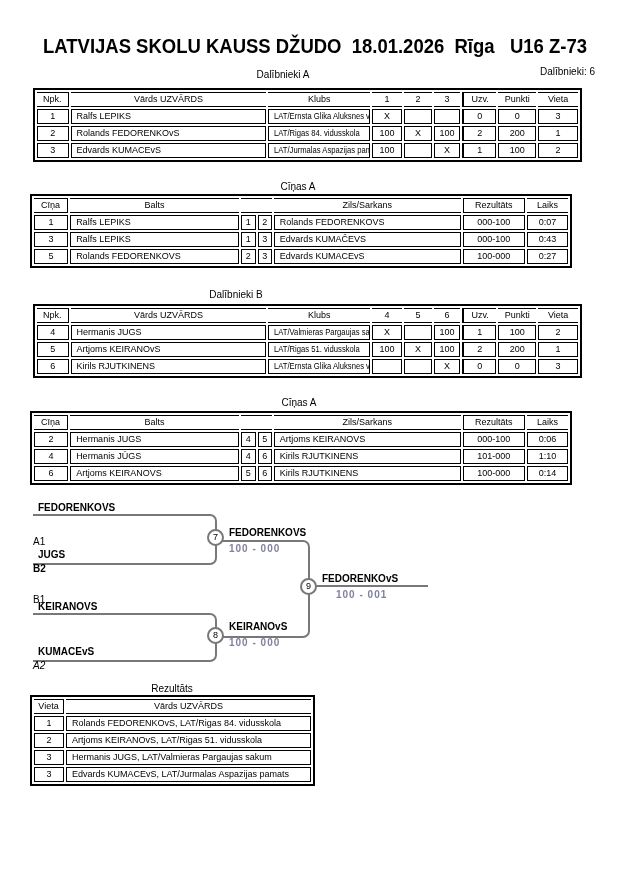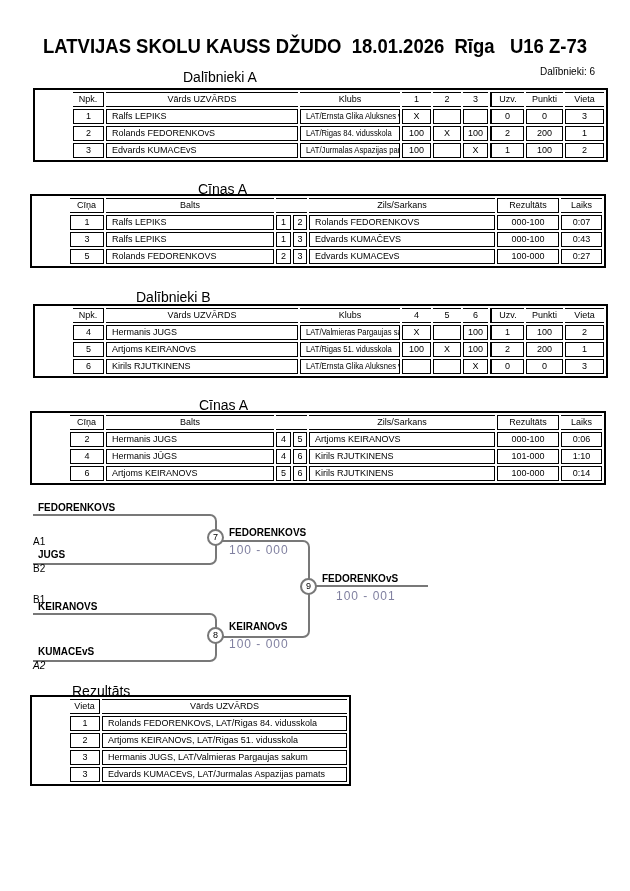--- a/index.html
+++ b/index.html
@@ -2,38 +2,38 @@
 <html><head>
 <meta charset="utf-8">
 <style>
   html,body{margin:0;padding:0;background:#fff;}
   .page{position:relative;width:630px;height:891px;background:#fff;overflow:hidden;
         font-family:"Liberation Sans","DejaVu Sans",sans-serif;color:#000;}
   .title{position:absolute;left:0;top:34px;width:630px;text-align:center;
          font-size:21px;font-weight:bold;white-space:pre;
          transform:scaleX(0.88);transform-origin:315px 0;}
   .note{position:absolute;left:500px;top:66px;width:95px;text-align:right;font-size:10px;}
-  .seclabel{position:absolute;width:200px;font-size:14px;}
+  .seclabel{position:absolute;width:200px;text-align:center;font-size:10px;}
   table{position:absolute;border-collapse:separate;border-spacing:2px;
-        border:2px solid #000;table-layout:fixed;background:#fff;padding-left:36px;}
+        border:2px solid #000;table-layout:fixed;background:#fff;}
   td{border:1px solid #000;font-size:9px;height:13px;line-height:13px;text-align:center;
      padding:0;overflow:hidden;white-space:nowrap;vertical-align:middle;}
   td.l{text-align:left;padding-left:5px;}
   td.tk{border-left:2px solid #000;}
   tr.hdr td{border-left:none;border-right:none;}
   tr.hdr td.b-r{border-right:1px solid #000;}
   tr.hdr td.tk{border-left:2px solid #000;}
   .cond{display:inline-block;transform:scaleX(0.85);transform-origin:0 50%;white-space:nowrap;}
   
   .pair{position:absolute;border:2px solid #787878;border-left:none;
         border-radius:0 7px 7px 0;background:transparent;}
   .hline{position:absolute;height:2px;background:#787878;}
   .bname{position:absolute;font-size:10px;font-weight:bold;white-space:nowrap;}
   .bseed{position:absolute;font-size:10px;white-space:nowrap;}
-  .bscore{position:absolute;font-size:12px;color:#8080a0;letter-spacing:1px;white-space:nowrap;}
+  .bscore{position:absolute;font-size:10px;color:#8080a0;letter-spacing:1px;white-space:nowrap;font-weight:bold;}
   .mcircle{position:absolute;width:13px;height:13px;border:2px solid #787878;border-radius:50%;
            background:#fff;font-size:9px;line-height:13px;text-align:center;z-index:2;}
 </style>
 </head>
 <body>
 
 <div class="page">
 
   <div class="title">LATVIJAS SKOLU KAUSS DŽUDO  18.01.2026  Rīga   U16 Z-73</div>
   <div class="note">Dalībnieki: 6</div>
@@ -262,21 +262,21 @@
 
   <div>
     <div class="pair" style="left:33px;top:514px;width:182px;height:47px;"></div>
     <div class="pair" style="left:33px;top:613px;width:182px;height:45px;"></div>
     <div class="pair" style="left:215px;top:540px;width:93px;height:94px;"></div>
     <div class="hline" style="left:308px;top:585px;width:120px;"></div>
 
     <div class="bname" style="left:38px;top:502px;">FEDORENKOVS</div>
     <div class="bseed" style="left:33px;top:516px;margin-top:20px;">A1</div>
     <div class="bname" style="left:38px;top:549px;">JUGS</div>
-    <div class="bseed" style="left:33px;top:563px;">B2</div>
+    <div class="bseed" style="left:33px;top:563px;font-weight:bold;">B2</div>
     <div class="bname" style="left:38px;top:601px;">KEIRANOVS</div>
     <div class="bseed" style="left:33px;top:594px;">B1</div>
     <div class="bname" style="left:38px;top:646px;">KUMACEvS</div>
     <div class="bseed" style="left:33px;top:660px;font-style:italic;">A2</div>
 
     <div class="mcircle" style="left:207px;top:529px;">7</div>
     <div class="bname" style="left:229px;top:527px;">FEDORENKOVS</div>
     <div class="bscore" style="left:229px;top:543px;">100 - 000</div>
 
     <div class="mcircle" style="left:207px;top:627px;">8</div>

